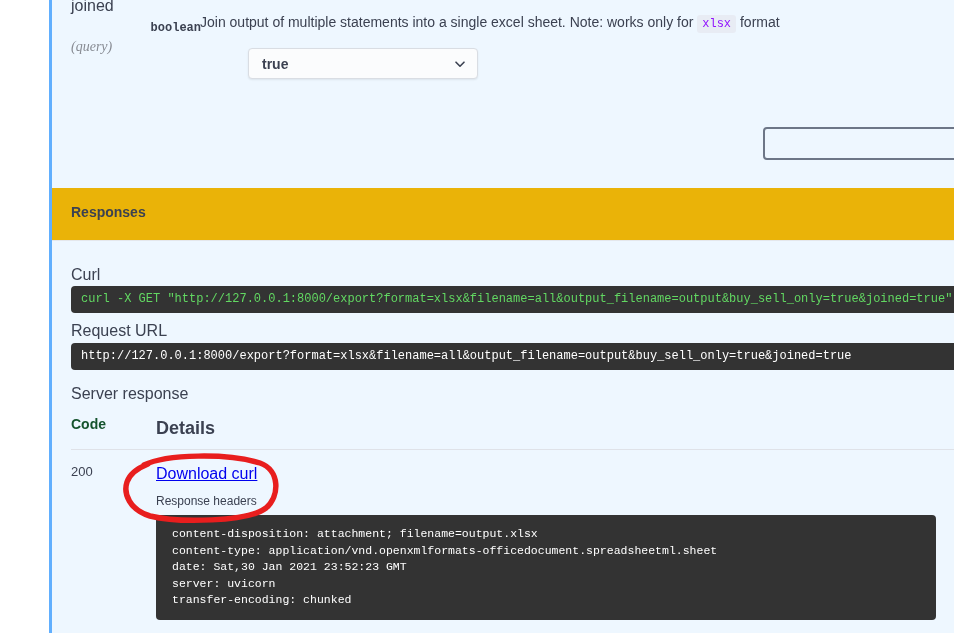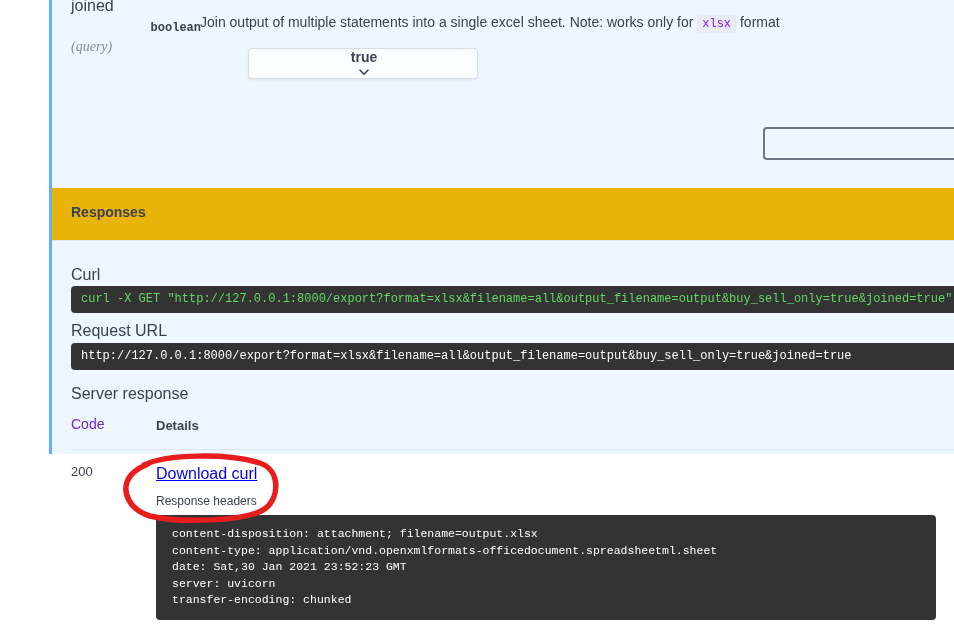--- a/index.html
+++ b/index.html
@@ -15,21 +15,21 @@
     color: #3b4151;
     position: relative;
   }
 
   
   .opblock {
     position: absolute;
     left: 49px;
     top: 0;
     width: 905px;
-    height: 454px;
+    height: 633px;
     background: #eef7ff;
     border-left: 3px solid #61affe;
     box-sizing: border-box;
   }
 
   
   .param-row {
     position: absolute;
     left: 0;
     top: 0;
@@ -97,21 +97,20 @@
     border-radius: 4px;
     box-shadow: 0 1px 2px rgba(0,0,0,0.08);
     display: flex;
     align-items: center;
     justify-content: space-between;
     padding: 0 11px 0 13px;
     font-size: 14px;
     font-weight: bold;
     color: #3b4151;
     cursor: pointer;
-    flex-direction: column;
   }
   .chev {
     width: 12px;
     height: 12px;
     display: block;
   }
 
   
   .exec-row {
     position: absolute;
@@ -230,28 +229,28 @@
     position: absolute;
     left: 19px;
     top: 176px;
     right: 0;
   }
   .th-code {
     position: absolute;
     left: 0;
     top: 0;
     font-size: 14px;
-    font-weight: normal;
-    color: #6d28d9;
+    font-weight: bold;
+    color: #14532d;
   }
   .th-details {
     position: absolute;
     left: 85px;
     top: 2px;
-    font-size: 13px;
+    font-size: 18px;
     font-weight: bold;
     color: #3b4151;
   }
   .thead-rule {
     position: absolute;
     left: 0;
     top: 33px;
     width: 886px;
     height: 1px;
     background: #dfe2e8;

